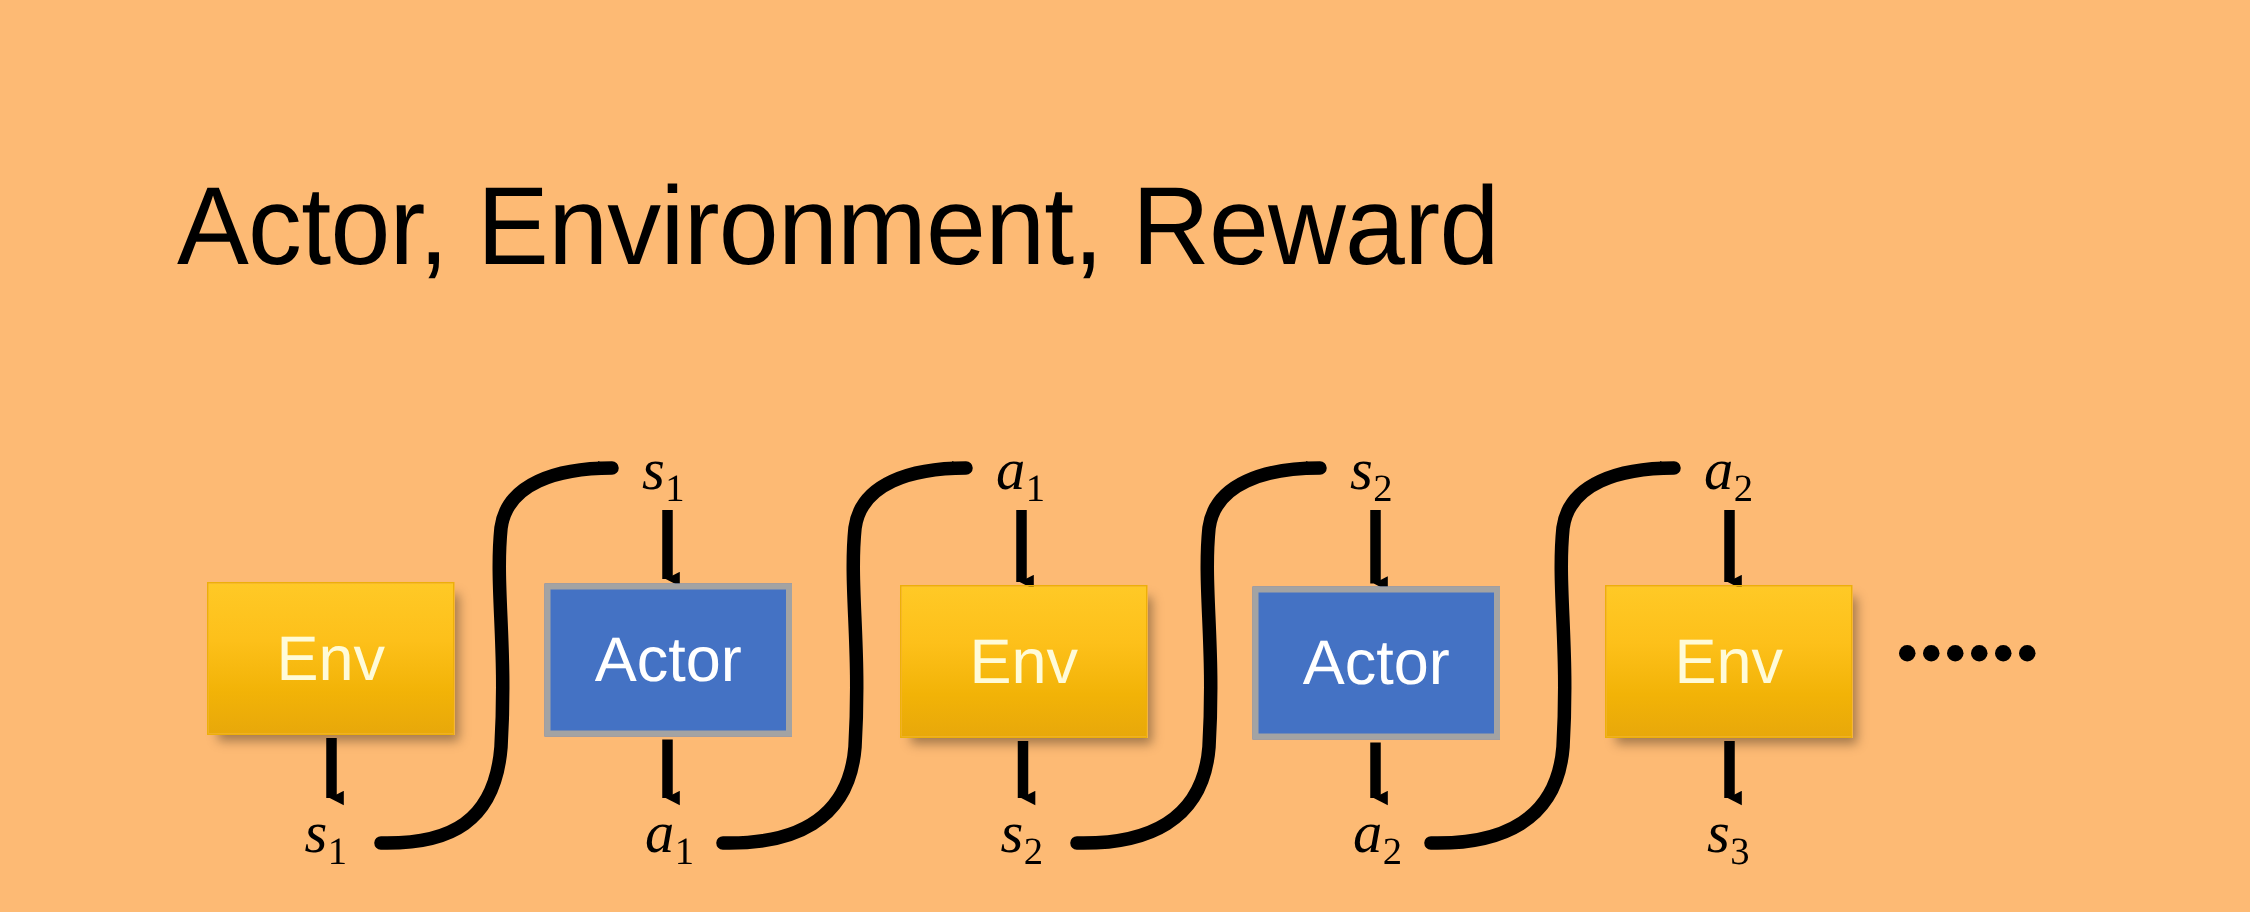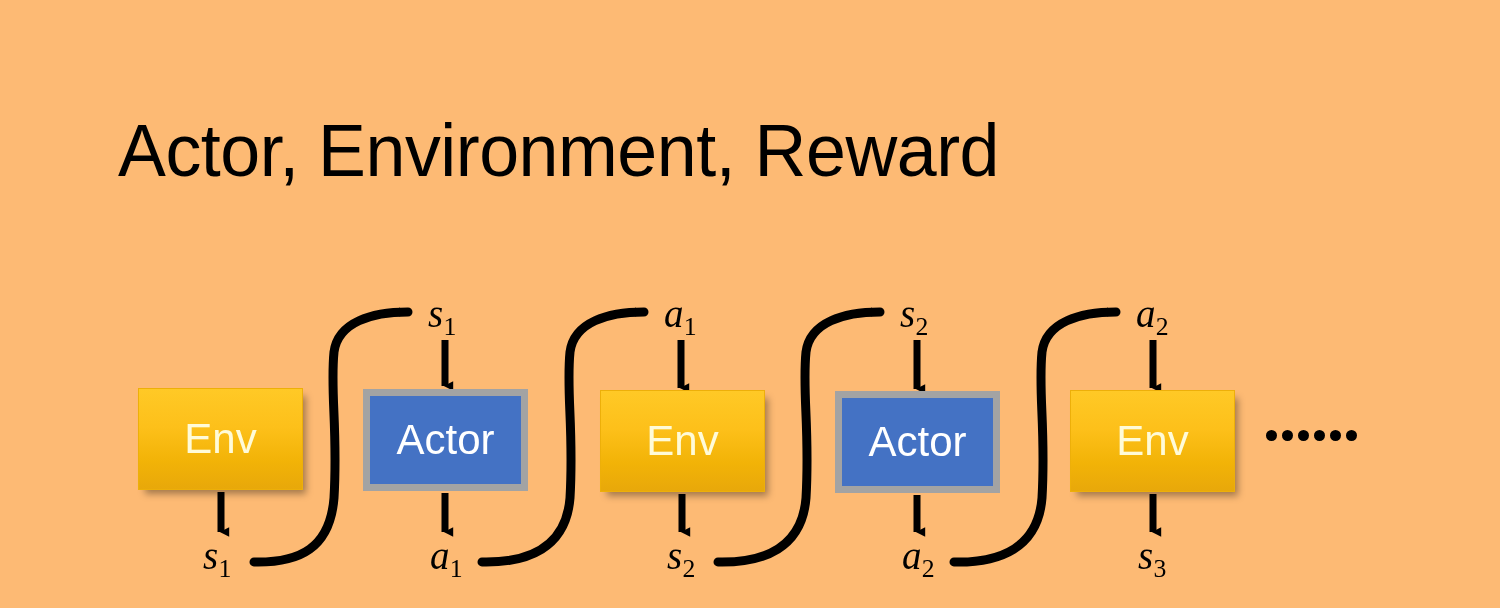--- a/index.html
+++ b/index.html
@@ -66,21 +66,21 @@
   }
   .node.env {
     background: linear-gradient(180deg, #FFC926 0%, #FDC01A 38%, #F2B307 72%, #E8A80A 100%);
     color: #FFFBD8;
     border: 1px solid #EDAF09;
     box-shadow: 5px 6px 7px -2px rgba(0,0,0,0.35);
   }
   .node.actor {
     background: #4472C4;
     color: #FFFFFF;
-    border: 7px solid #a3a3a3;
+    border: 4px solid #a3a3a3;
     box-shadow: none;
   }
   
   .mlabel {
     position: absolute;
     font-family: "Liberation Serif", "DejaVu Serif", serif;
     font-style: italic;
     font-size: 39px;
     color: #000000;
     white-space: nowrap;

